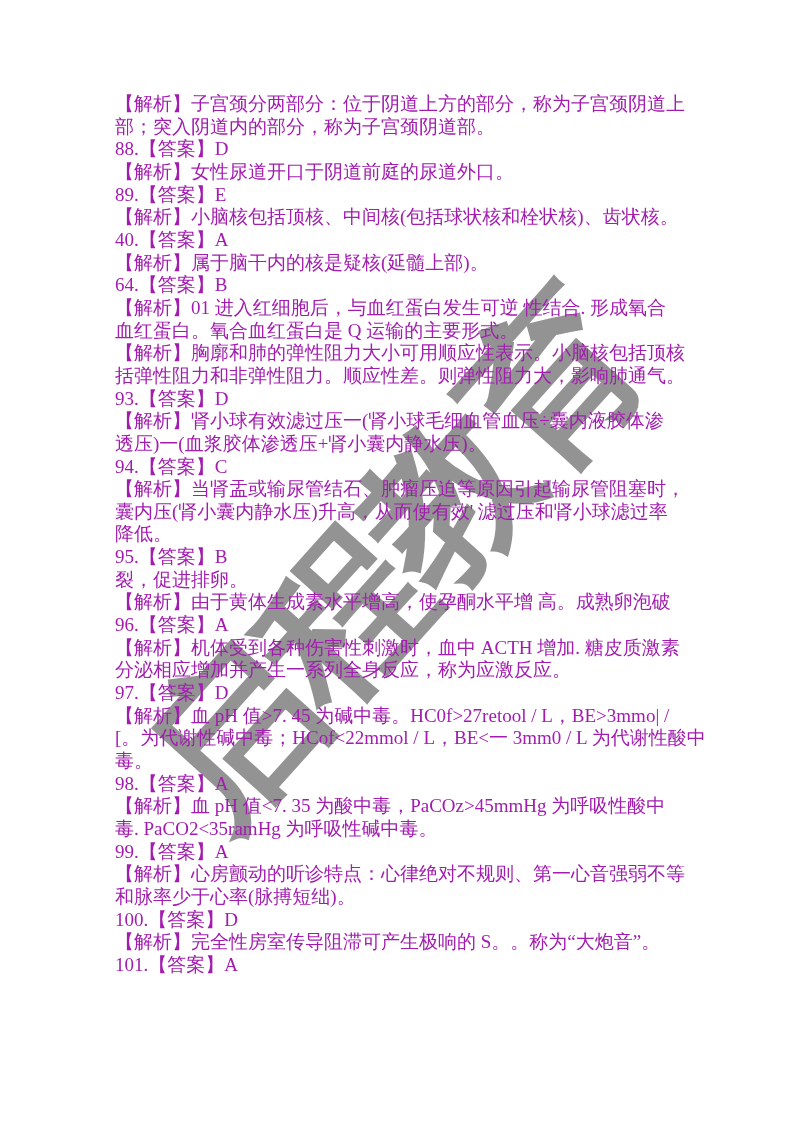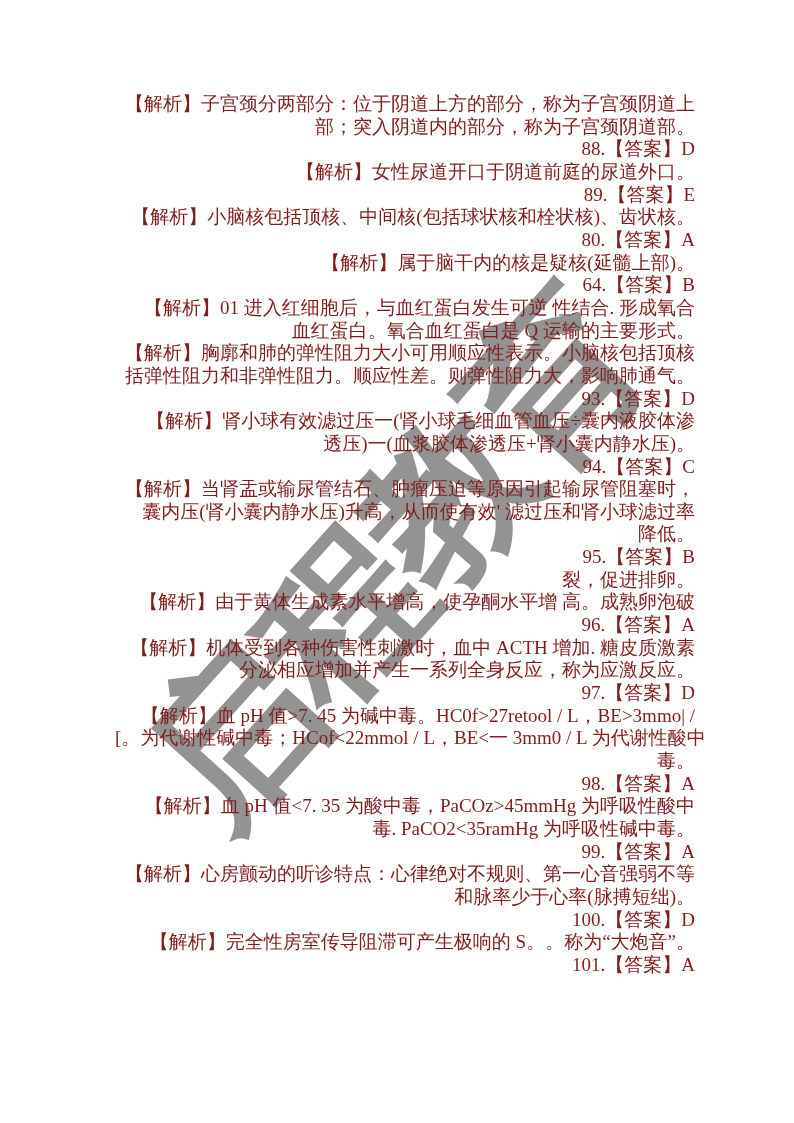--- a/index.html
+++ b/index.html
@@ -45,28 +45,28 @@
   .content .line {
     white-space: pre;
     letter-spacing: 0;
   }
 </style>
 </head>
 <body>
 
 <div class="page" style="background: rgb(255, 255, 255);">
   <div class="watermark" style="color: rgb(138, 138, 138);">启程教育</div>
-  <div class="content" style="color: #7f1d1d; text-align: right;">
+  <div class="content" style="color: #a21caf;">
       <div class="line">【解析】子宫颈分两部分：位于阴道上方的部分，称为子宫颈阴道上</div>
       <div class="line">部；突入阴道内的部分，称为子宫颈阴道部。</div>
       <div class="line">88.【答案】D</div>
       <div class="line">【解析】女性尿道开口于阴道前庭的尿道外口。</div>
       <div class="line">89.【答案】E</div>
       <div class="line">【解析】小脑核包括顶核、中间核(包括球状核和栓状核)、齿状核。</div>
-      <div class="line">80.【答案】A</div>
+      <div class="line">40.【答案】A</div>
       <div class="line">【解析】属于脑干内的核是疑核(延髓上部)。</div>
       <div class="line">64.【答案】B</div>
       <div class="line">【解析】01 进入红细胞后，与血红蛋白发生可逆 性结合. 形成氧合</div>
       <div class="line">血红蛋白。氧合血红蛋白是 Q 运输的主要形式。</div>
       <div class="line">【解析】胸廓和肺的弹性阻力大小可用顺应性表示。小脑核包括顶核</div>
       <div class="line">括弹性阻力和非弹性阻力。顺应性差。则弹性阻力大，影响肺通气。</div>
       <div class="line">93.【答案】D</div>
       <div class="line">【解析】肾小球有效滤过压一(肾小球毛细血管血压÷囊内液胶体渗</div>
       <div class="line">透压)一(血浆胶体渗透压+肾小囊内静水压)。</div>
       <div class="line">94.【答案】C</div>

